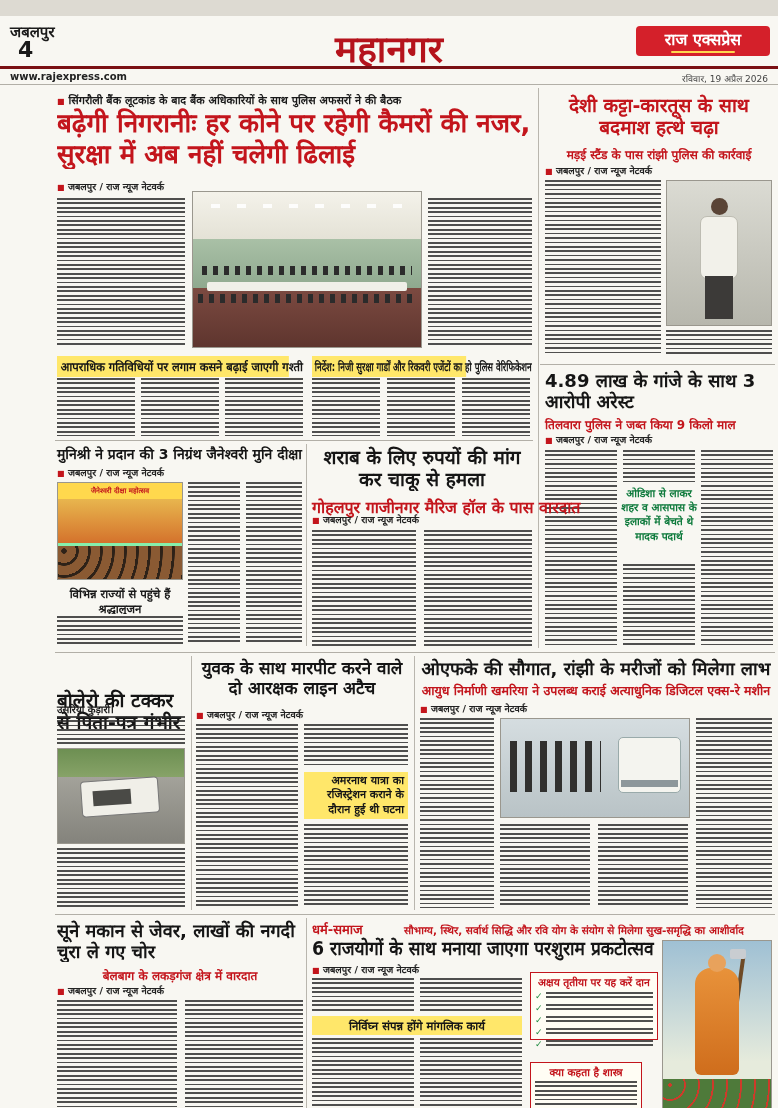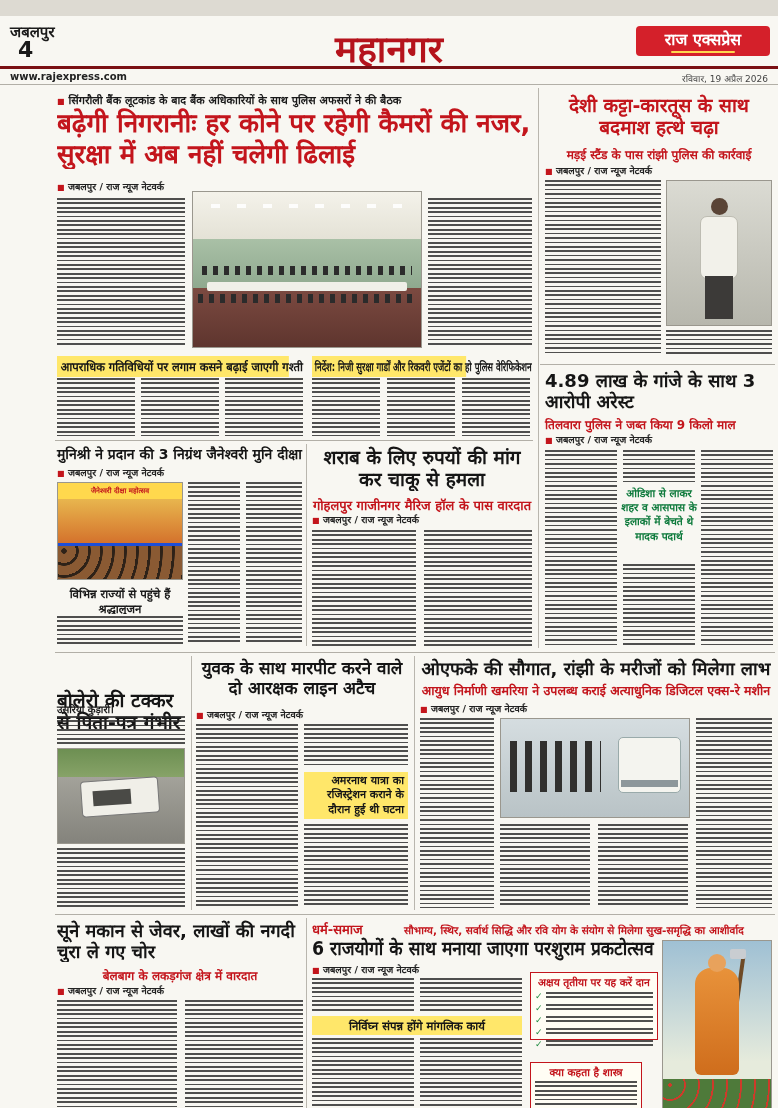--- a/index.html
+++ b/index.html
@@ -12,21 +12,21 @@
   .vline{width:1px;background:#b9b6ae;}
   .hline{height:1px;background:#b2afa7;}
   .hl-red{color:#c3151c;font-weight:800;line-height:1.18;}
   .hl-dark{color:#151515;font-weight:800;line-height:1.18;}
   .sub-red{color:#c3151c;font-weight:700;}
   .byline{font-size:9.5px;font-weight:700;color:#222;}
   .bysq{color:#c3151c;font-size:8px;}
   .yellowbar{background:#ffe76a;font-weight:800;color:#161616;padding:2px 4px;}
   .fit{white-space:nowrap;overflow:visible;display:block;}
   .ctr{text-align:center;}
-  .photo{position:absolute;overflow:hidden;border:1px solid #9a978e;background:#1d4ed8;}
+  .photo{position:absolute;overflow:hidden;border:1px solid #9a978e;background:#86efac;}
   .clip{overflow:hidden;}
   
   .ph-ceiling{position:absolute;left:0;top:0;right:0;height:30%;background:linear-gradient(#f4f2ea,#e4e2d6);}
   .ph-wall{position:absolute;left:0;top:30%;right:0;height:32%;background:linear-gradient(#a9c0a6,#8fa98f);}
   .ph-floor{position:absolute;left:0;top:62%;right:0;bottom:0;background:linear-gradient(#7c4a41,#5e352e);}
   .ph-table{position:absolute;left:6%;right:6%;top:58%;height:9px;background:#efefe8;border-radius:2px;}
   .ph-people{position:absolute;height:9px;background-image:repeating-linear-gradient(90deg,#2b2b2b 0,#2b2b2b 5px,transparent 5px,transparent 11px);}
   .ph-lights{position:absolute;left:8%;right:8%;top:8%;height:4px;background-image:repeating-linear-gradient(90deg,#fff 0,#fff 9px,transparent 9px,transparent 26px);opacity:.9;}
   
   .pp-bg{position:absolute;inset:0;background:linear-gradient(#dbdbd3,#b7b7ad);}
@@ -155,21 +155,21 @@
     <span class="dk-stage"></span>
     <span class="dk-crowd"></span>
   </div>
   <div class="abs tl" style="left:188px;top:466px;width:52px;height:162px;"></div>
   <div class="abs tl" style="left:246px;top:466px;width:56px;height:162px;"></div>
   <div class="abs ctr clip" style="left:57px;top:570px;width:126px;font-size:11.5px;font-weight:800;max-height:28px;">विभिन्न राज्यों से पहुंचे हैं श्रद्धालुजन</div>
   <div class="abs tl" style="left:57px;top:600px;width:126px;height:28px;"></div>
   <div class="abs vline" style="left:306px;top:428px;height:202px;"></div>
 
   <div class="abs hl-dark ctr clip" style="left:312px;top:430px;width:220px;font-size:19px;max-height:48px;">शराब के लिए रुपयों की मांग कर चाकू से हमला</div>
-  <div class="abs sub-red ctr fit" style="left:312px;top:480px;width:220px;font-size:13px;">गोहलपुर गाजीनगर मैरिज हॉल के पास वारदात</div>
+  <div class="abs sub-red ctr fit" style="left:312px;top:480px;width:220px;font-size:16px;">गोहलपुर गाजीनगर मैरिज हॉल के पास वारदात</div>
   <div class="abs byline" style="left:312px;top:497px;">
     <span class="bysq">■</span>
     <span>जबलपुर / राज न्यूज नेटवर्क</span>
   </div>
   <div class="abs tl" style="left:312px;top:514px;width:104px;height:116px;"></div>
   <div class="abs tl" style="left:424px;top:514px;width:108px;height:116px;"></div>
 
   <div class="abs hline" style="left:55px;top:636px;width:720px;"></div>
 
   <div class="abs hl-dark clip" style="left:57px;top:673px;width:128px;font-size:19px;max-height:40px;">बोलेरो की टक्कर से पिता-पुत्र गंभीर घायल</div>

